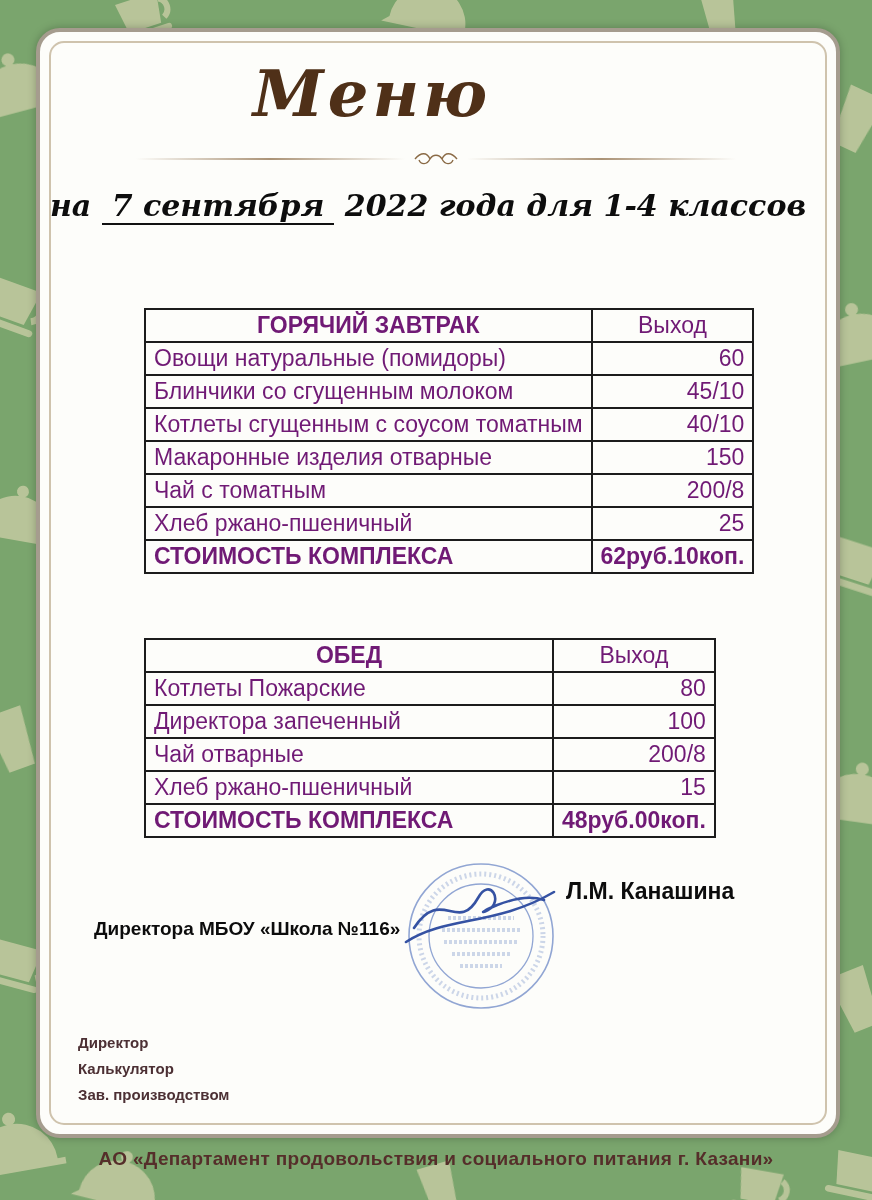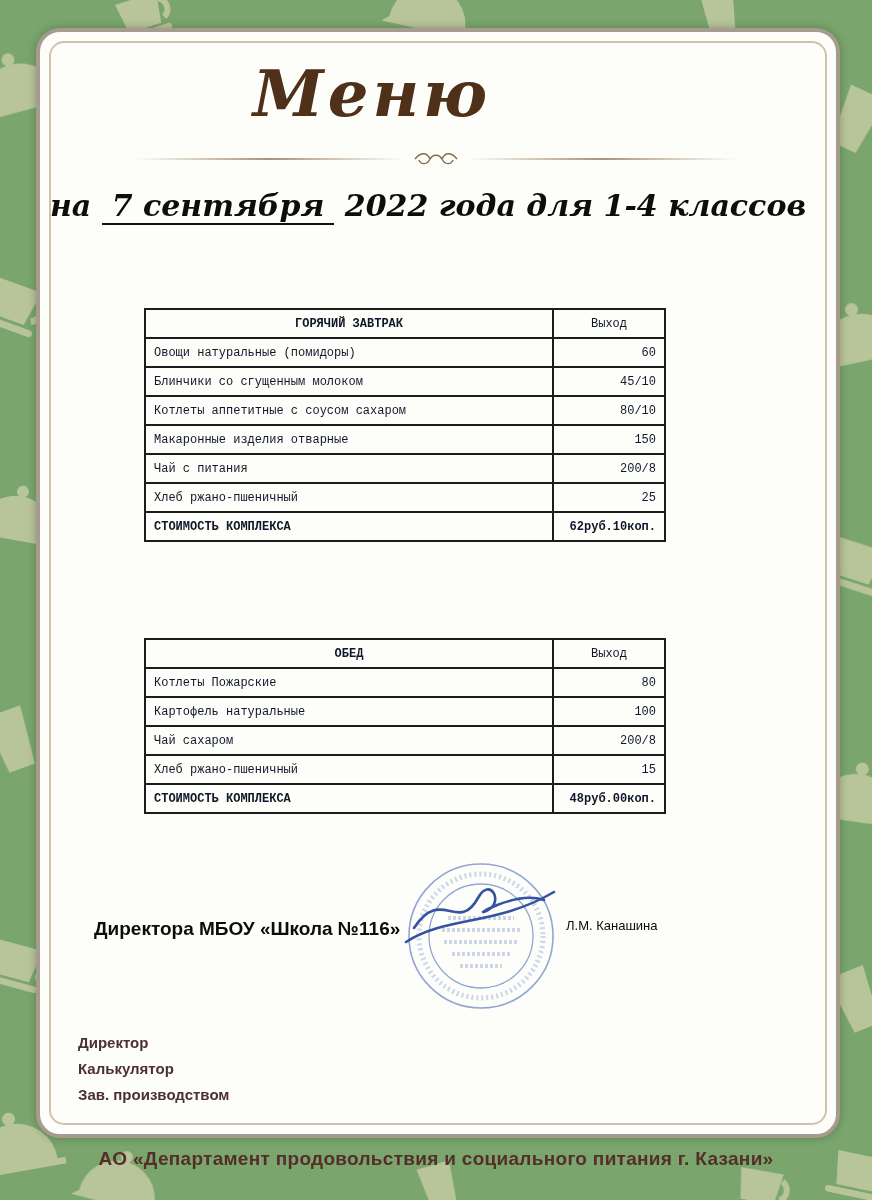--- a/index.html
+++ b/index.html
@@ -27,32 +27,32 @@
   .divider .line{flex:1; height:2px;
     background:linear-gradient(to right, rgba(150,120,85,0), rgba(150,120,85,.8), rgba(150,120,85,0));}
   .subtitle{
     left:0; width:856px; top:188px; text-align:center;
     font-family:"DejaVu Serif", serif; font-style:italic; font-weight:bold;
     font-size:30px; color:#0d0d0d;
   }
   .subtitle .date{border-bottom:2px solid #111; padding:0 10px;}
   .menu-table{
     position:absolute; z-index:2; border-collapse:collapse;
-    font-family:Liberation Mono, monospace; font-size:12px; color:#0f172a;
+    font-family:Liberation Sans, sans-serif; font-size:23px; color:#701a75;
     table-layout:fixed;
   }
   .menu-table th,.menu-table td{
     border:2px solid #1c1c1c; padding:2px 8px; height:23px; overflow:hidden; white-space:nowrap;
   }
   .menu-table th{font-weight:bold; text-align:center;}
   .menu-table th.out{font-weight:normal;margin-top:19px;}
   .menu-table td.c{text-align:right;}
   .menu-table tr.total td{font-weight:bold;}
   .sig-left{left:94px; top:918px; font-size:19px; font-weight:bold; color:#0c0c0c;}
-  .sig-right{left:566px; top:918px; font-size:13px; color:#0c0c0c;}
+  .sig-right{left:566px; top:878px; font-size:23px; color:#0c0c0c;font-weight:bold;}
   .stamp{left:386px; top:856px; z-index:3;}
   .roles{left:78px; top:1030px; font-size:15px; font-weight:bold; color:#4c3034; line-height:26px;}
   .footer{
     left:0; width:872px; top:1148px; text-align:center;
     font-size:19px; font-weight:bold; color:#552e2a; letter-spacing:.3px; z-index:2;
   }
 </style>
 </head>
 <body>
 
@@ -129,29 +129,29 @@
     <tbody>
       <tr>
           <td>Овощи натуральные (помидоры)</td>
           <td class="c">60</td>
         </tr>
       <tr>
           <td>Блинчики со сгущенным молоком</td>
           <td class="c">45/10</td>
         </tr>
       <tr>
-          <td>Котлеты аппетитные с соусом сахаром</td>
-          <td class="c">80/10</td>
+          <td>Котлеты сгущенным с соусом томатным</td>
+          <td class="c">40/10</td>
         </tr>
       <tr>
           <td>Макаронные изделия отварные</td>
           <td class="c">150</td>
         </tr>
       <tr>
-          <td>Чай с питания</td>
+          <td>Чай с томатным</td>
           <td class="c">200/8</td>
         </tr>
       <tr>
           <td>Хлеб ржано-пшеничный</td>
           <td class="c">25</td>
         </tr>
       <tr class="total">
           <td>СТОИМОСТЬ КОМПЛЕКСА</td>
           <td class="c">62руб.10коп.</td>
         </tr>
@@ -168,25 +168,25 @@
         <th>ОБЕД</th>
         <th class="out">Выход</th>
       </tr>
     </thead>
     <tbody>
       <tr>
           <td>Котлеты Пожарские</td>
           <td class="c">80</td>
         </tr>
       <tr>
-          <td>Картофель натуральные</td>
+          <td>Директора запеченный</td>
           <td class="c">100</td>
         </tr>
       <tr>
-          <td>Чай сахаром</td>
+          <td>Чай отварные</td>
           <td class="c">200/8</td>
         </tr>
       <tr>
           <td>Хлеб ржано-пшеничный</td>
           <td class="c">15</td>
         </tr>
       <tr class="total">
           <td>СТОИМОСТЬ КОМПЛЕКСА</td>
           <td class="c">48руб.00коп.</td>
         </tr>

